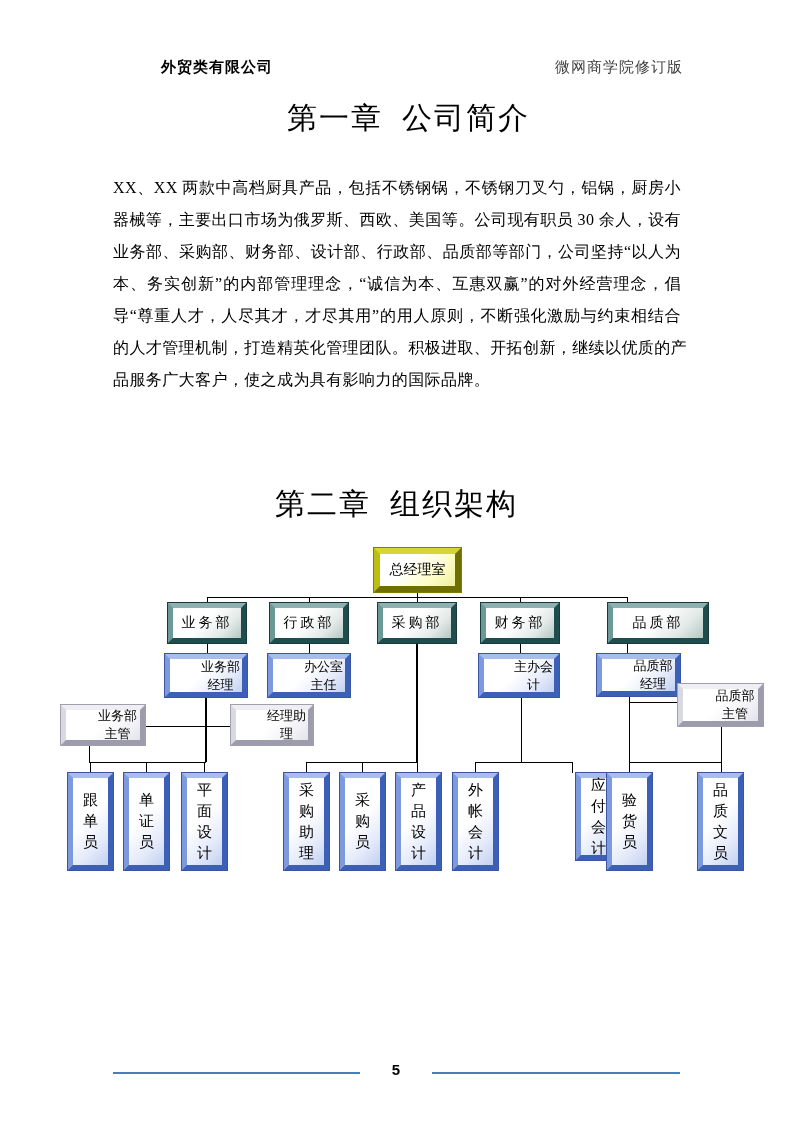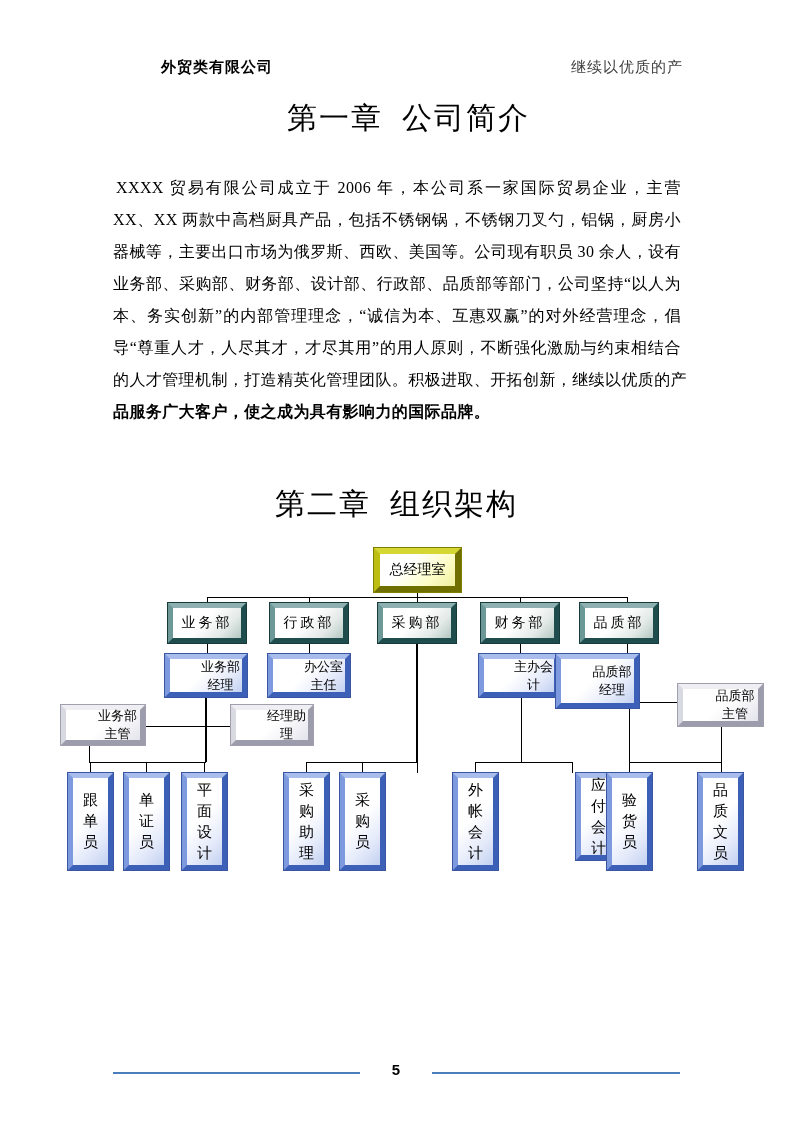--- a/index.html
+++ b/index.html
@@ -9,21 +9,21 @@
     font-family:"Liberation Serif","DejaVu Serif",serif; color:#000; overflow:hidden;
   }
   .hdr-left { position:absolute; left:113px; top:58px; font-size:15px; font-weight:bold; letter-spacing:1px;margin-left:48px; }
   .hdr-right { position:absolute; right:110px; top:58px; font-size:15px; color:#3f3f3f; letter-spacing:1px; }
   .chap-title { position:absolute; left:0; width:793px; text-align:center; font-size:30px; letter-spacing:2px; white-space:pre; }
   .chap1 { top:98px;margin-left:12px; }
   .chap2 { top:484px; }
   .body-block { position:absolute; left:113px; top:172px; width:568px; font-size:16px; }
   .bline { height:32px; line-height:32px; text-align:justify; text-align-last:justify; white-space:nowrap; letter-spacing:0.4px; }
   .bline.first { text-indent:3px; }
-  .bline.last { text-align-last:left;font-weight:bold; }
+  .bline.last { text-align-last:left; }
 
   
   .b3d { position:absolute; display:flex; align-items:center; justify-content:center;
          font-size:14px; text-align:center; outline:1px solid #555; z-index:2; }
   .yellow { border:6px solid; border-color:#d6d634 #6f6f00 #6f6f00 #bdbd14;
             outline-color:#7e7e00;
             background:linear-gradient(135deg,#ffffff 35%,#fdfdc9 70%,#efef9e 100%); }
   .teal   { border:5px solid; border-color:#8fb0b0 #1f4c4c #1f4c4c #6d9898;
             outline-color:#173b3b;
             background:linear-gradient(135deg,#ffffff 45%,#e3eae8 75%,#b4c7c2 100%);text-align:right; }
@@ -43,25 +43,24 @@
   .foot-line { position:absolute; top:1072px; height:2px; background:#4a7dbc; }
   .foot-num { position:absolute; top:1061px; left:376px; width:40px; text-align:center;
               font-family:"Liberation Sans","DejaVu Sans",sans-serif; font-size:15px; font-weight:bold; }
 </style>
 </head>
 <body>
 
 <div class="page">
 
   <div class="hdr-left">外贸类有限公司</div>
-  <div class="hdr-right">继续以优质的产</div>
+  <div class="hdr-right">微网商学院修订版</div>
 
   <div class="chap-title chap1">第一章  公司简介</div>
   <div class="body-block">
-    <div class="bline first">XXXX 贸易有限公司成立于 2006 年，本公司系一家国际贸易企业，主营</div>
     <div class="bline">XX、XX 两款中高档厨具产品，包括不锈钢锅，不锈钢刀叉勺，铝锅，厨房小</div>
     <div class="bline">器械等，主要出口市场为俄罗斯、西欧、美国等。公司现有职员 30 余人，设有</div>
     <div class="bline">业务部、采购部、财务部、设计部、行政部、品质部等部门，公司坚持“以人为</div>
     <div class="bline">本、务实创新”的内部管理理念，“诚信为本、互惠双赢”的对外经营理念，倡</div>
     <div class="bline">导“尊重人才，人尽其才，才尽其用”的用人原则，不断强化激励与约束相结合</div>
     <div class="bline">的人才管理机制，打造精英化管理团队。积极进取、开拓创新，继续以优质的产</div>
     <div class="bline last">品服务广大客户，使之成为具有影响力的国际品牌。</div>
   </div>
 
   <div class="chap-title chap2">第二章  组织架构</div>
@@ -109,34 +108,34 @@
   </div>
   <div class="b3d teal dept" style="left:270px;top:603px;width:78px;height:40px">
     <span>行政部</span>
   </div>
   <div class="b3d teal dept" style="left:378px;top:603px;width:78px;height:40px">
     <span>采购部</span>
   </div>
   <div class="b3d teal dept" style="left:481px;top:603px;width:78px;height:40px">
     <span>财务部</span>
   </div>
-  <div class="b3d teal dept" style="left:580px;top:603px;width:78px;height:40px">
+  <div class="b3d teal dept" style="left:608px;top:603px;width:100px;height:40px">
     <span>品质部</span>
   </div>
 
   <div class="b3d blue mgr" style="left:165px;top:654px;width:82px;height:43px">
     <span>业务部经理</span>
   </div>
   <div class="b3d blue mgr" style="left:268px;top:654px;width:82px;height:43px">
     <span>办公室主任</span>
   </div>
   <div class="b3d blue mgr" style="left:479px;top:654px;width:80px;height:43px">
     <span>主办会计</span>
   </div>
-  <div class="b3d blue mgr" style="left:556px;top:654px;width:83px;height:54px">
+  <div class="b3d blue mgr" style="left:597px;top:654px;width:83px;height:42px">
     <span>品质部经理</span>
   </div>
 
   <div class="b3d silver mgr" style="left:61px;top:705px;width:84px;height:40px">
     <span>业务部主管</span>
   </div>
   <div class="b3d silver mgr" style="left:231px;top:705px;width:82px;height:40px">
     <span>经理助理</span>
   </div>
   <div class="b3d silver mgr" style="left:678px;top:684px;width:85px;height:42px">
@@ -151,20 +150,23 @@
   </div>
   <div class="b3d blue vbox" style="left:182px;top:773px;width:45px;height:97px">
     <span>平面设计</span>
   </div>
   <div class="b3d blue vbox" style="left:284px;top:773px;width:45px;height:97px">
     <span>采购助理</span>
   </div>
   <div class="b3d blue vbox" style="left:340px;top:773px;width:45px;height:97px">
     <span>采购员</span>
   </div>
+  <div class="b3d blue vbox" style="left:396px;top:773px;width:45px;height:97px">
+    <span>产品设计</span>
+  </div>
   <div class="b3d blue vbox" style="left:453px;top:773px;width:45px;height:97px">
     <span>外帐会计</span>
   </div>
   <div class="b3d blue vbox" style="left:576px;top:773px;width:45px;height:87px">
     <span>应付会计</span>
   </div>
   <div class="b3d blue vbox" style="left:607px;top:773px;width:45px;height:97px">
     <span>验货员</span>
   </div>
   <div class="b3d blue vbox" style="left:698px;top:773px;width:45px;height:97px">

